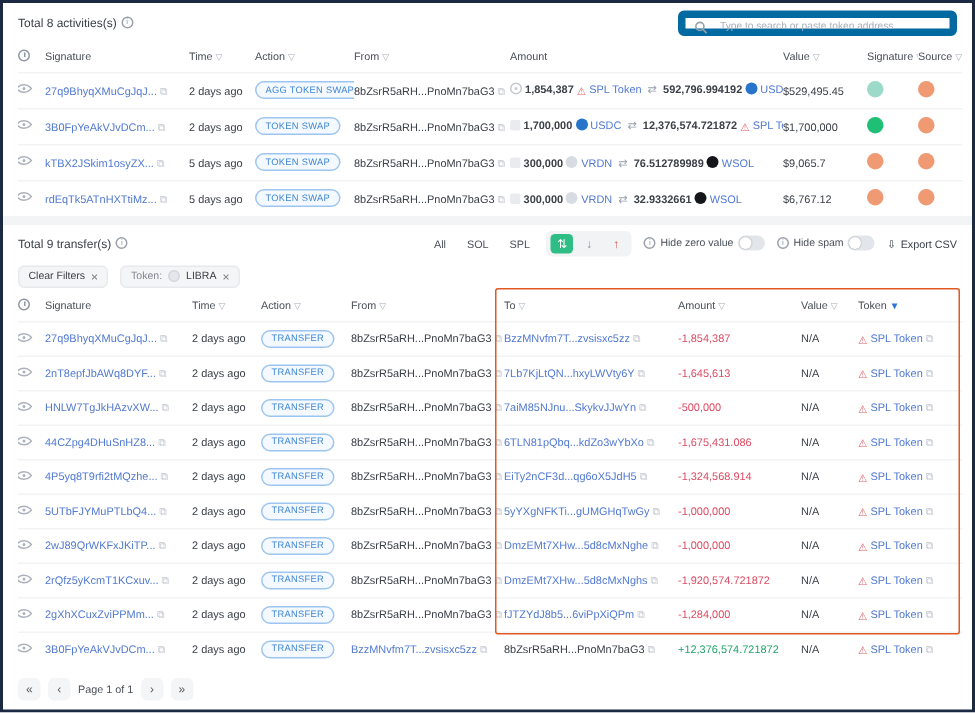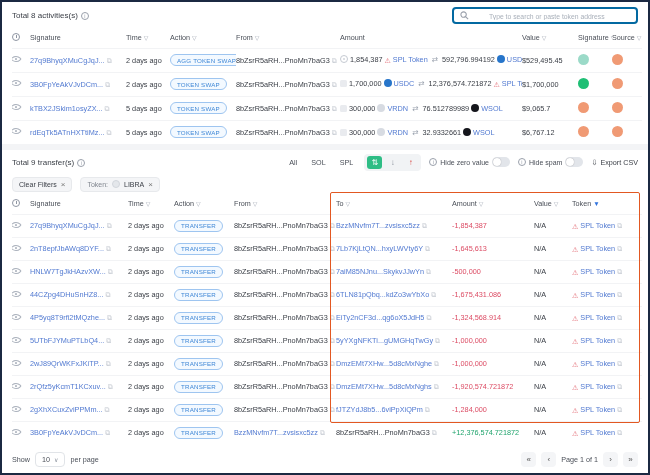--- a/index.html
+++ b/index.html
@@ -23,29 +23,29 @@
   .ti-usdc{background:#2775ca}
   .ti-wsol{background:#15161c}
   .ti-vrdn{background:#d7dbe2;color:#6a7widt1;font-size:5.5px;line-height:8px;color:#697180}
   .lead-coin{display:inline-block;width:8px;height:8px;border:1px solid #c5cad2;border-radius:50%;vertical-align:-1px;position:relative}
   .lead-coin::after{content:"";position:absolute;inset:2px;border:1px solid #c5cad2;border-radius:50%}
   .lead-box{display:inline-block;width:7px;height:7px;background:#e9ebef;border-radius:1.5px;vertical-align:-1px}
   .swap{color:#9aa2ae;font-size:7.5px;margin:0 2px}
   .pcirc{display:inline-block;width:11px;height:11px;border-radius:50%}
   
   .sec-head{height:26px;display:flex;align-items:center;justify-content:space-between;padding:0 10px}
-  .sec-title{font-size:8px;color:#3c4048;display:flex;align-items:flex-end;gap:3px}
-  .search{display:flex;align-items:flex-end;gap:20px;border:2px solid #0369a1;border-radius:4px;padding:2px 6px;width:186px;height:17px}
+  .sec-title{font-size:8px;color:#3c4048;display:flex;align-items:flex-start;gap:3px}
+  .search{display:flex;align-items:flex-start;gap:8px;border:5px solid #0369a1;border-radius:4px;padding:2px 6px;width:186px;height:17px}
   .search input{border:none;outline:none;font-size:6.8px;color:#555;width:100%;font-family:inherit;background:transparent}
   .search input::placeholder{color:#a9b0ba}
   table{border-collapse:collapse;table-layout:fixed;width:630px;margin:0 10px}
   th{font-size:7.2px;color:#4a4f58;font-weight:normal;text-align:left;height:20px;white-space:nowrap;overflow:hidden}
   td{font-size:7.3px;height:24px;border-top:1px solid #f2f3f5;white-space:nowrap;overflow:hidden;color:#3c4048}
   .t-transfers td{height:23px}
-  .amt{font-weight:normal}
+  .amt{font-weight:bold}
   .neg{color:#dc4c64}
   .pos{color:#21a46d}
   .divider{height:6px;background:#f3f4f6}
   
   .bar{height:24px;display:flex;align-items:center;justify-content:space-between;padding:0 10px}
   .bar-right{display:flex;align-items:center;gap:8px}
   .ftab{font-size:7.2px;color:#4a4f58;cursor:pointer;padding:2px 3px}
   .sortgrp{display:flex;align-items:center;gap:3px;background:#f1f3f5;border-radius:4px;padding:2px 3px}
   .sbtn{width:15px;height:13px;border-radius:3px;display:flex;align-items:center;justify-content:center;font-size:8px;cursor:pointer;color:#8a919c;background:transparent;border:none;font-family:inherit}
   .sbtn.green{background:#2ebd85;color:#fff}
@@ -371,28 +371,20 @@
     <td><span class="plain">8bZsrR5aRH...PnoMn7baG3</span><span class="cp">⧉</span></td>
     <td><span class="pos">+12,376,574.721872</span></td>
     <td><span>N/A</span></td>
     <td><span class="tico ti-warn">⚠</span><a class="lnk">SPL Token</a><span class="cp">⧉</span></td>
   </tr>
           </tbody>
       </table>
       <div class="hl-box"></div>
     </div>
     <div class="foot">
-      <div class="foot-left">
-        <span>Show</span>
-        <span class="pagesize">
-          <span>10</span>
-          <span class="caret">∨</span>
-        </span>
-        <span>per page</span>
-      </div>
       <div class="pager">
         <button class="pbtn">«</button>
         <button class="pbtn">‹</button>
         <span>Page 1 of 1</span>
         <button class="pbtn">›</button>
         <button class="pbtn">»</button>
       </div>
     </div>
   </section>
 </div>

